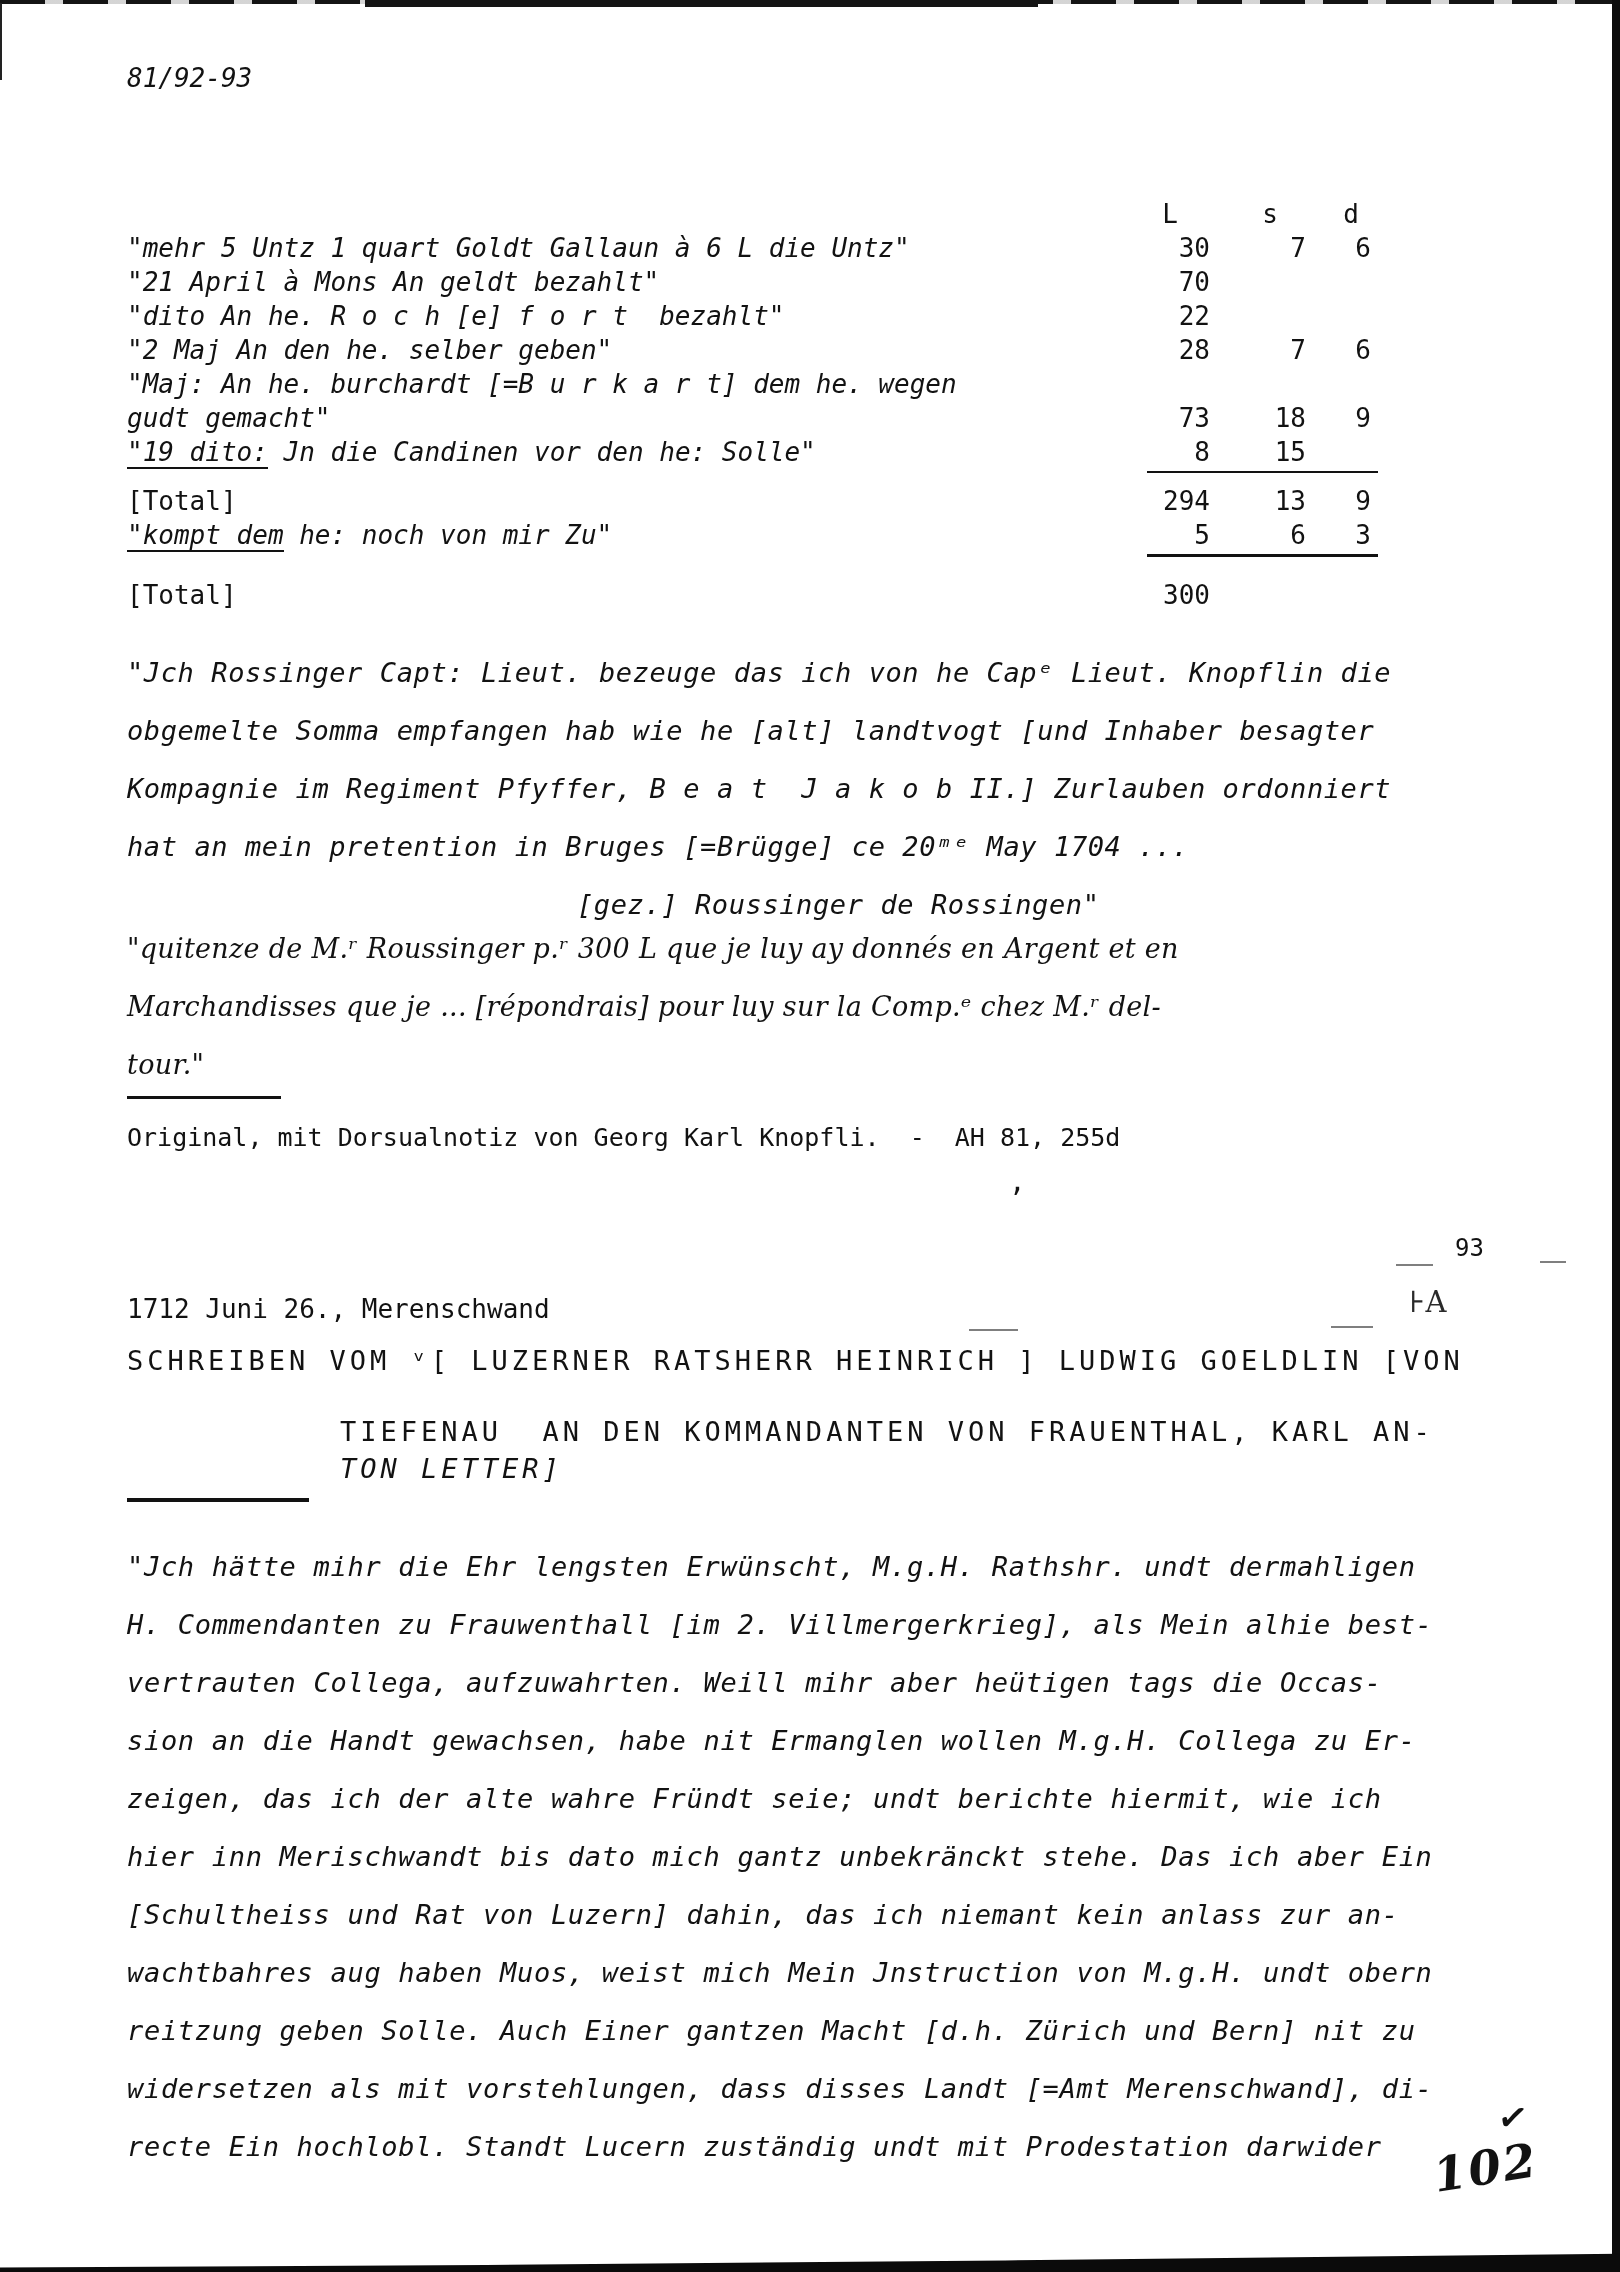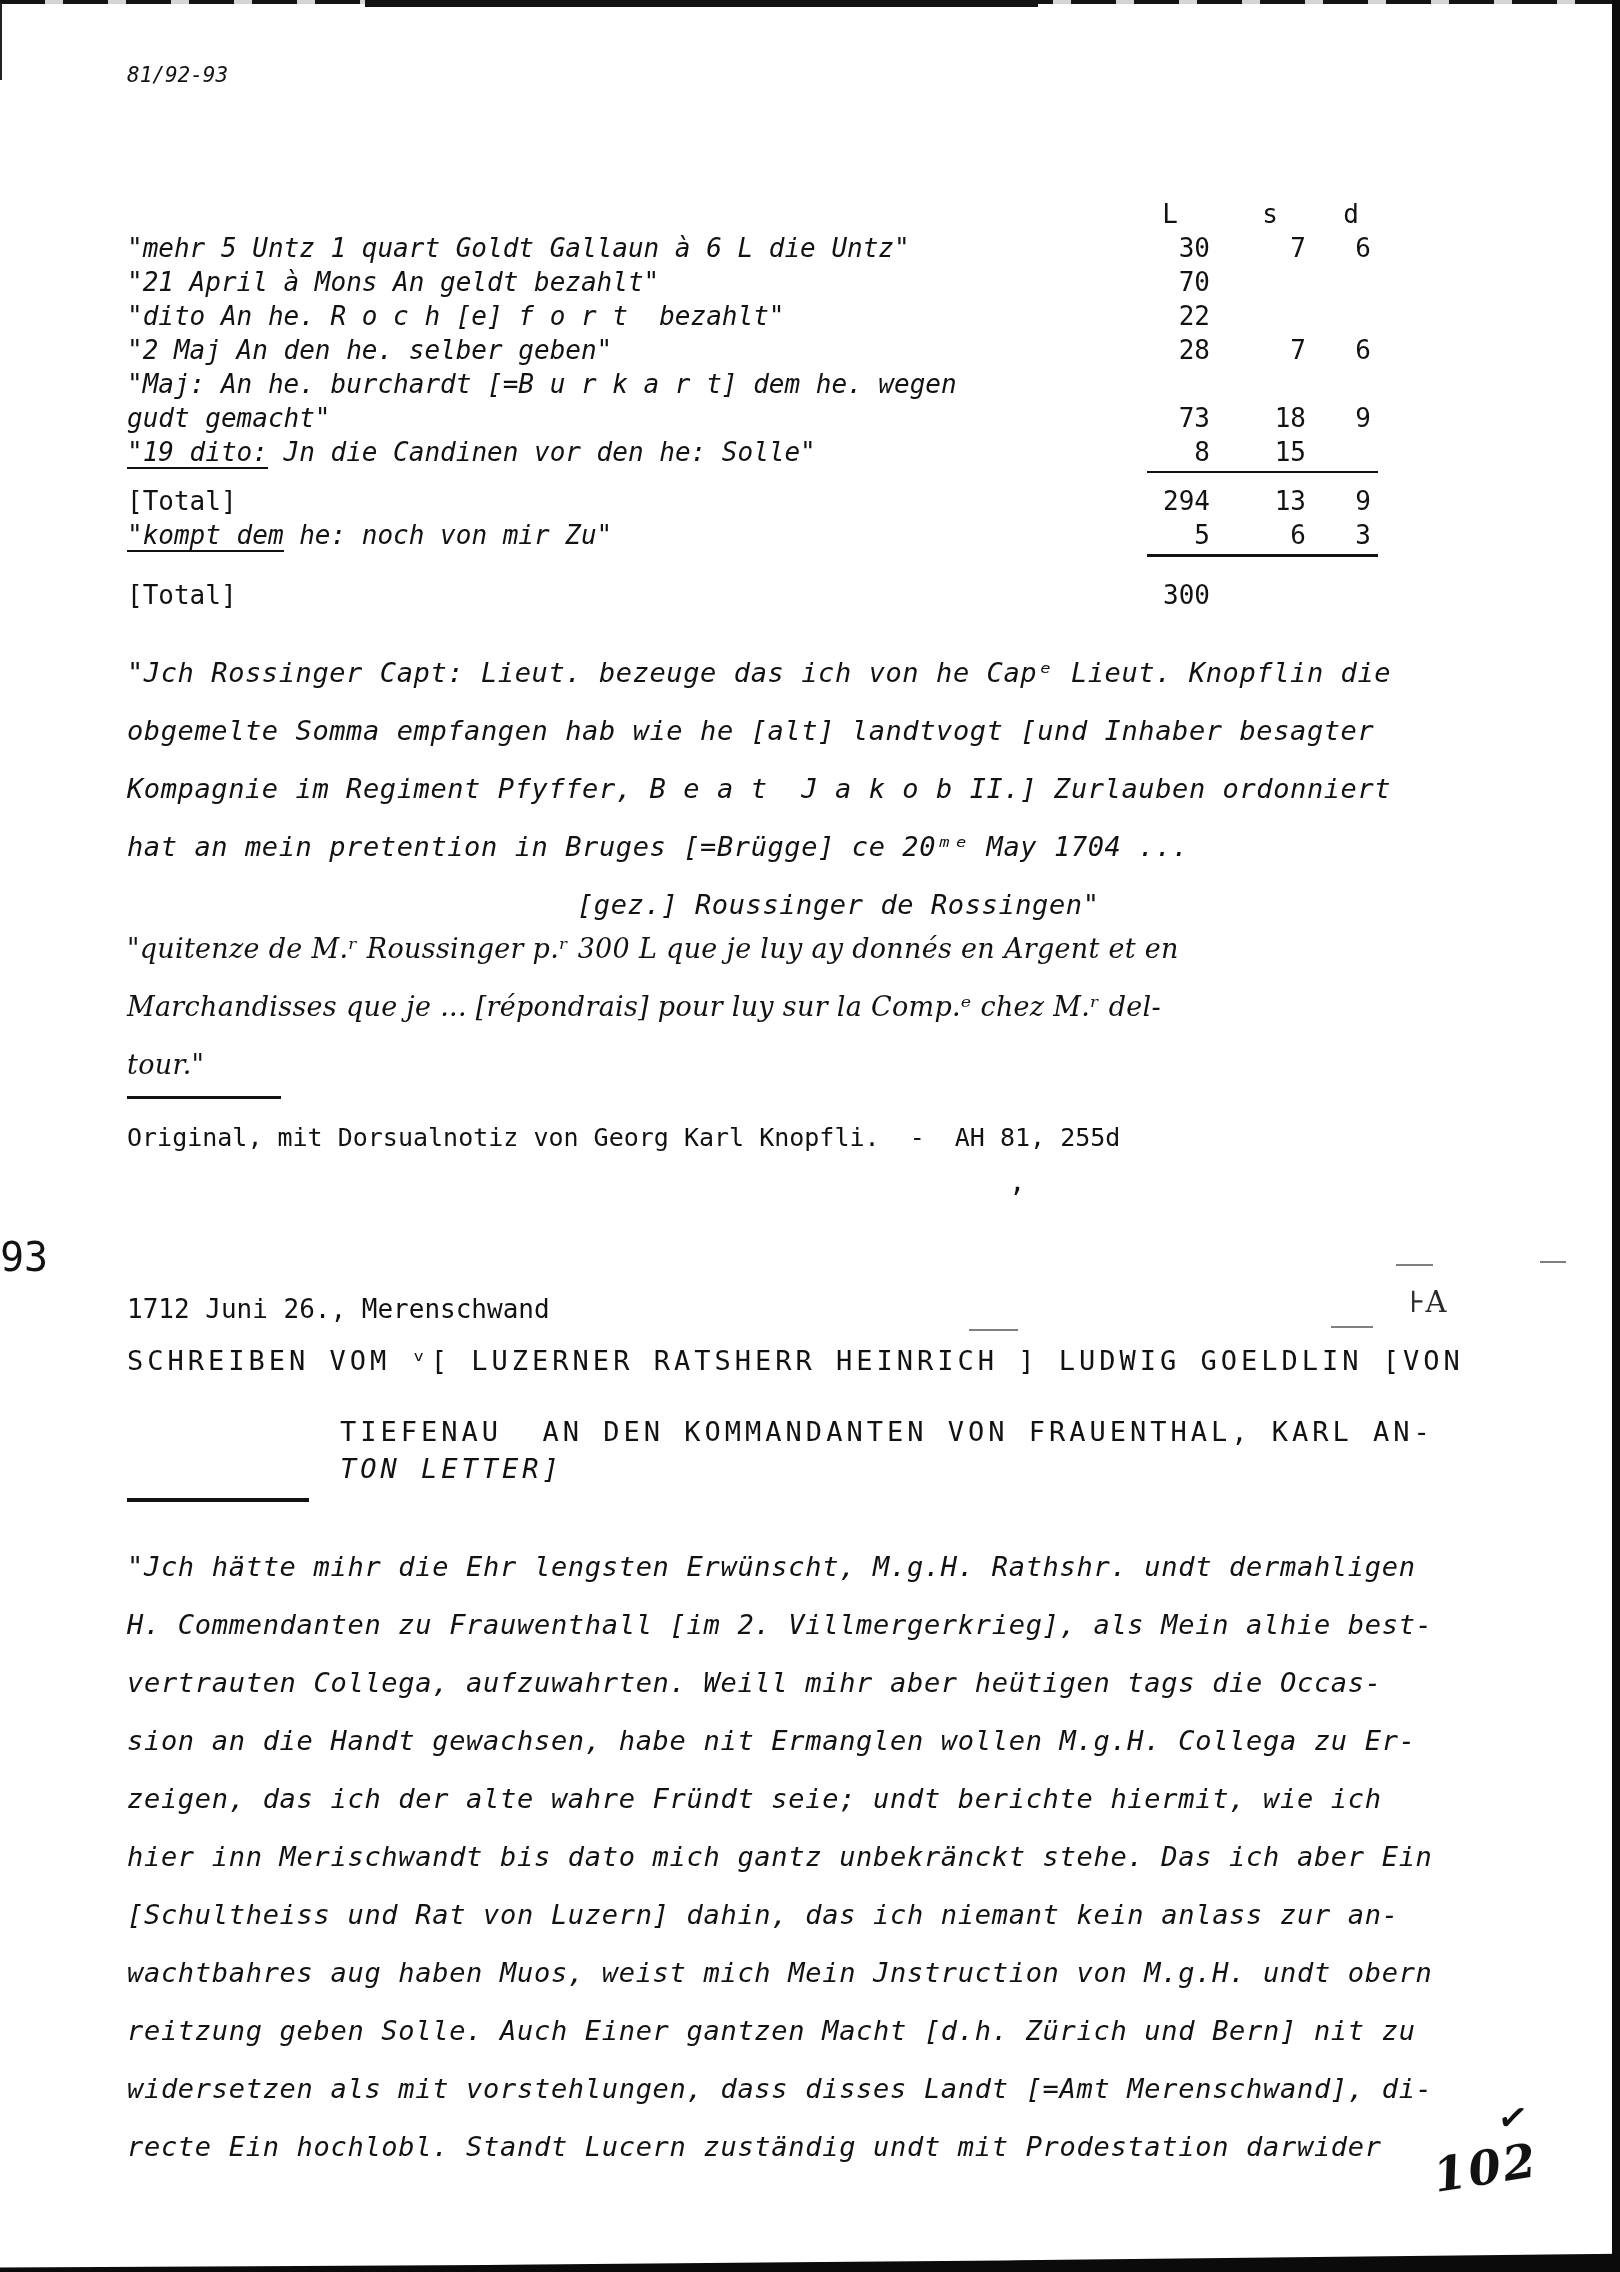--- a/index.html
+++ b/index.html
@@ -17,21 +17,21 @@
 
   
   .edge-top{left:0;top:0;width:1621px;height:4px;
     background:repeating-linear-gradient(90deg,#141414 0 45px, rgba(20,20,20,.18) 45px 63px);}
   .edge-top-thick{left:365px;top:0;width:673px;height:6.5px;background:#141414;}
   .edge-left{left:0;top:3.2px;width:2.4px;height:77px;background:#222;}
   .edge-right{left:1612px;top:0;width:9px;height:2273px;background:#0c0c0c;}
   .edge-bottom{left:0;bottom:0;width:1621px;height:21px;background:#0b0b0b;
     clip-path:polygon(0 74%, 30% 62%, 62% 40%, 100% 8%, 100% 100%, 0 100%);}
 
-  .ref{left:127px;top:63px;font-style:italic;font-size:21px;}
+  .ref{left:127px;top:63px;font-style:italic;font-size:26px;}
 
   
   .ledger{left:127px;top:199px;width:1244px;font-size:26px;}
   .lrow{display:grid;grid-template-columns:1fr 122px 96px 65px;align-items:baseline;height:34px;}
   .lrow .txt{font-style:italic;}
   .lrow .num{text-align:right;font-style:normal;}
   .hdr .num{font-style:normal;}
   .hdr .h-L{padding-right:32px;}
   .hdr .h-s{padding-right:28px;}
   .hdr .h-d{padding-right:12px;}
@@ -45,21 +45,21 @@
   .quote{left:127px;top:644px;width:1378px;font-size:27px;font-style:italic;
     letter-spacing:0.6px;line-height:58px;}
   .quote .sig{padding-left:450px;}
   .french{left:127px;top:920px;width:1378px;font-family:"DejaVu Serif", serif;
     font-style:italic;font-size:27px;letter-spacing:0.3px;line-height:58px;}
 
   .sep1{left:127px;top:1096px;width:154px;height:3.2px;background:#121212;}
   .note{left:127px;top:1123px;font-size:25px;}
   .speck{left:1009px;top:1165px;font-size:27.6px;}
 
-  .entry-no{left:0;top:1234px;width:1484px;text-align:left;font-size:40px;}
+  .entry-no{left:0;top:1234px;width:1484px;text-align:right;font-size:24px;}
   .dateline{left:127px;top:1294px;font-size:26px;text-align:center;}
   .annotation{left:1409px;top:1285px;font-size:29px;font-family:"DejaVu Serif", serif;color:#2a2a2a;}
   .title1{left:127px;top:1345px;font-size:27px;letter-spacing:4px;}
   .title2{left:340px;top:1394px;font-size:27px;letter-spacing:4px;margin-top:22px;}
   .title3{left:340px;top:1453px;font-size:27px;letter-spacing:4px;font-style:italic;}
 
   .pencil{background:#3a3a3a;opacity:.65;height:2.4px;}
   .pm1{left:1396px;top:1264px;width:37px;}
   .pm2{left:1540px;top:1261px;width:26px;}
   .pm3{left:969px;top:1329px;width:49px;}

